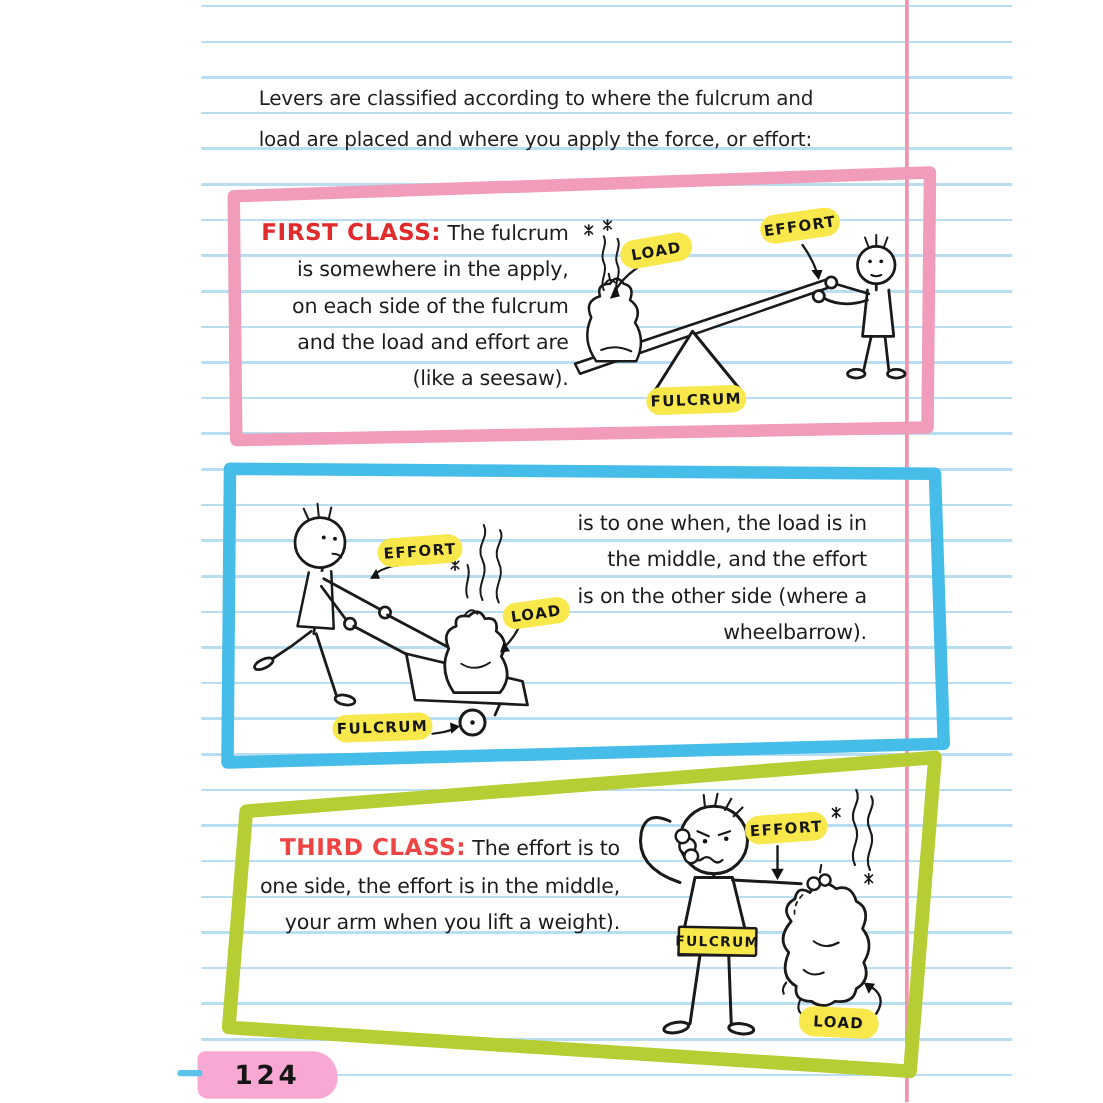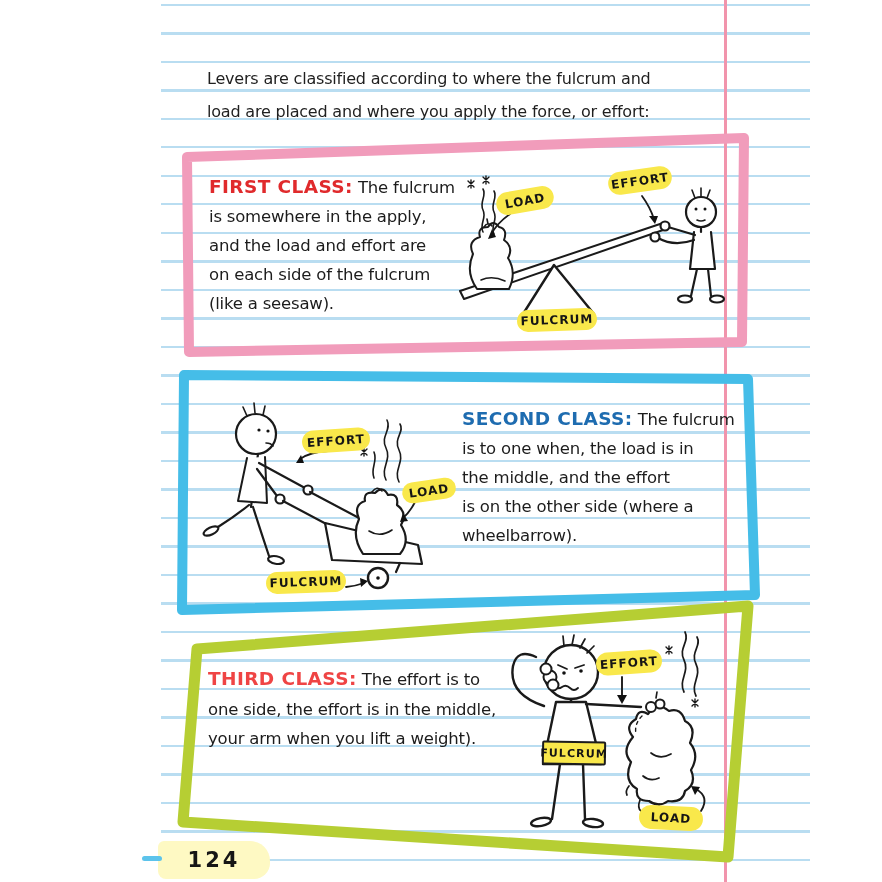--- a/index.html
+++ b/index.html
@@ -17,36 +17,36 @@
   .edge-line{position:absolute;left:876px;top:0;width:2px;height:360px;background:#f5afc2;z-index:1;}
 
   .intro{
     position:absolute;left:163px;top:63px;z-index:3;
     font-size:16px;line-height:32.5px;color:#1f1f1f;white-space:nowrap;
     letter-spacing:-0.2px;
   }
   .svg-layer{position:absolute;left:0;top:0;z-index:2;}
 
   .section-text{position:absolute;z-index:3;font-size:16.5px;line-height:29px;color:#1c1c1c;letter-spacing:-0.2px;}
-  .section-text .line{white-space:nowrap;}
+  .section-text .line{white-space:nowrap;text-align:right;}
   .lead{font-weight:bold;font-size:18.5px;letter-spacing:0.4px;}
   .lead-red{color:#e02a2c;}
   .lead-blue{color:#1e6cb0;}
   .lead-green{color:#ef4444;}
 
   .pill{
     position:absolute;z-index:4;background:#f9e84b;border-radius:12px;
     display:flex;align-items:center;justify-content:center;
     font-size:12px;font-weight:bold;letter-spacing:1.1px;color:#151515;
   }
   .pill.band{border:2px solid #1c1c1c;border-radius:2px;}
 
   .page-tab{
     position:absolute;left:114px;top:841px;width:112px;height:38px;z-index:4;
-    background:#fef9c3;border-radius:6px 20px 16px 8px;
+    background:#f9a8d4;border-radius:6px 20px 16px 8px;
     display:flex;align-items:center;justify-content:center;
   }
   .page-tab::before{
     content:"";position:absolute;left:-16px;top:15px;width:20px;height:5px;background:#5cc3eb;border-radius:3px;
   }
   .page-num{font-size:21px;font-weight:bold;letter-spacing:3px;color:#161616;}
 </style>
 </head>
 <body>
 
@@ -193,30 +193,26 @@
       </g>
     </g>
   </svg>
 
   <div class="section-text" style="left:165px;top:172px;">
     <div class="line">
       <span class="lead lead-red">FIRST CLASS:</span>
       <span>The fulcrum</span>
     </div>
     <div class="line">is somewhere in the apply,</div>
+    <div class="line">on each side of the fulcrum</div>
     <div class="line">and the load and effort are</div>
-    <div class="line">on each side of the fulcrum</div>
     <div class="line">(like a seesaw).</div>
   </div>
 
   <div class="section-text" style="left:418px;top:404px;">
-    <div class="line">
-      <span class="lead lead-blue">SECOND CLASS:</span>
-      <span>The fulcrum</span>
-    </div>
     <div class="line">is to one when, the load is in</div>
     <div class="line">the middle, and the effort</div>
     <div class="line">is on the other side (where a</div>
     <div class="line">wheelbarrow).</div>
   </div>
 
   <div class="section-text" style="left:164px;top:664px;line-height:29.5px;">
     <div class="line">
       <span class="lead lead-green">THIRD CLASS:</span>
       <span>The effort is to</span>

